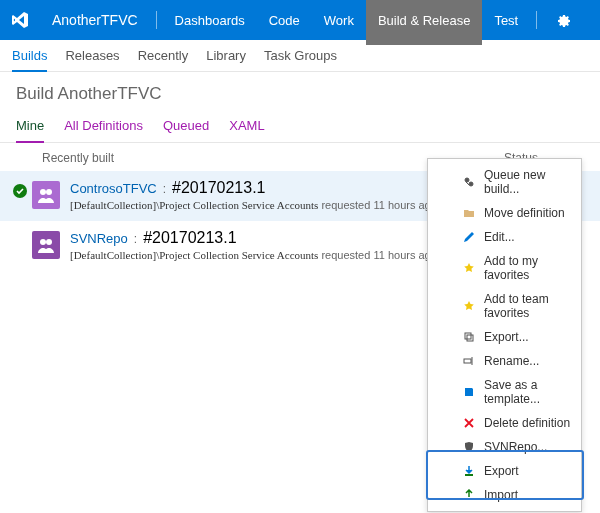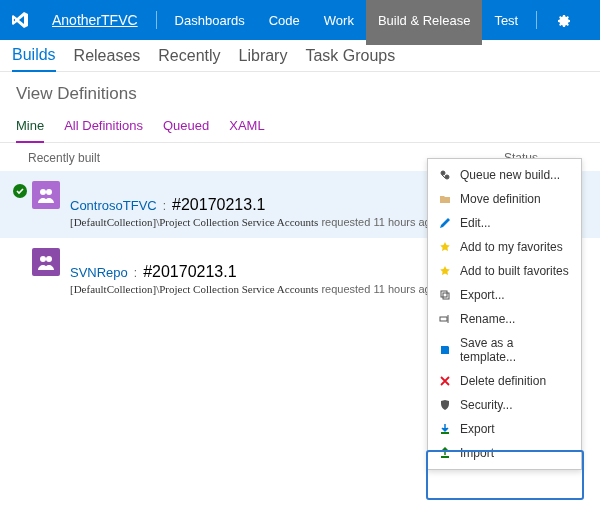--- a/index.html
+++ b/index.html
@@ -1,55 +1,55 @@
 <!DOCTYPE html>
 <html><head>
 <meta charset="utf-8">
 <style>
 * { margin: 0; padding: 0; box-sizing: border-box; font-family: "Segoe UI", Tahoma, sans-serif; }
 body { width: 600px; height: 513px; background: #fff; overflow: hidden; color: #333; font-size: 13px; position: relative; }
 
 .top-bar { height: 40px; background: #0078d7; display: flex; align-items: center; color: #fff; }
 .vs-logo { width: 40px; height: 40px; display: flex; align-items: center; justify-content: center; }
-.project-name { font-size: 14px; padding: 0 12px; height: 40px; display: flex; align-items: center; text-decoration: underline; }
+.project-name { font-size: 14px; padding: 0 12px; height: 40px; display: flex; align-items: center; }
 .sep { width: 1px; height: 18px; background: rgba(255,255,255,0.5); margin: 0 6px; }
 .nav-item { padding: 0 12px; height: 50px; display: flex; align-items: center; font-size: 13px; cursor: pointer; }
 .nav-item.active { background: #737373; }
 .gear-btn { padding: 0 12px; height: 40px; display: flex; align-items: center; }
 
 .sub-nav { height: 32px; border-bottom: 1px solid #e6e6e6; display: flex; align-items: stretch; padding: 0 12px; gap: 18px; }
-.sub-nav-item { display: flex; align-items: center; font-size: 16px; color: #555; cursor: pointer; }
+.sub-nav-item { display: flex; align-items: center; font-size: 13px; color: #555; cursor: pointer; }
 .sub-nav-item.active { color: #0078d7; border-bottom: 2px solid #0078d7; margin-bottom: -1px; }
 
 .page-title { padding: 12px 16px 8px; font-size: 17px; color: #666; font-weight: 300; }
 
 .def-tabs { display: flex; gap: 20px; padding: 0 16px; border-bottom: 1px solid #e6e6e6; }
 .def-tab { padding: 6px 0 8px; font-size: 13px; color: #a21caf; cursor: pointer; }
 .def-tab.active { color: #14532d; border-bottom: 2px solid #a21caf; margin-bottom: -1px; }
 
-.list-header { display: flex; padding: 8px 16px 6px 28px; font-size: 12px; color: #666; }
+.list-header { display: flex; padding: 8px 16px 6px 42px; font-size: 12px; color: #666; }
 .col-recent { flex: 1; }
 .col-status { width: 80px; }
 
 .row { display: flex; align-items: flex-start; padding: 8px 12px 10px 12px; position: relative; }
 .row.selected { background: #eaf3fb; }
 .check-badge { width: 18px; margin-top: 4px; }
 .avatar-box { width: 28px; height: 28px; border-radius: 2px; display: flex; align-items: center; justify-content: center; margin: 2px 10px 0 2px; flex-shrink: 0; }
 .avatar-box.purple { background: #ab6bd1; }
 .avatar-box.dk { background: #8a4ba8; }
 .row-body { flex: 1; min-width: 0; }
-.row-title-line { display: flex; gap: 6px; align-items: baseline; margin-top: 17px; }
+.row-title-line { display: flex; gap: 6px; align-items: baseline; }
 .build-name { color: #0063b1; font-size: 13px; cursor: pointer; }
 .build-num { color: #000000; font-size: 16px; }
 .row-sub { font-size: 11px; color: #666; margin-top: 2px; }
 .row-sub .agent { color: #333; font-family: Liberation Serif, serif; }
 .star-col { width: 20px; margin-top: 4px; color: #888; }
 
 .context-menu { position: absolute; top: 158px; right: 18px; width: 155px; background: #fff; border: 1px solid #c8c8c8; box-shadow: 0 2px 6px rgba(0,0,0,0.15); padding: 4px 0; z-index: 10; }
-.menu-item { display: flex; align-items: center; gap: 8px; padding: 5px 10px; font-size: 12px; color: #333; cursor: pointer; }
+.menu-item { display: flex; align-items: center; gap: 8px; padding: 5px 10px; font-size: 12px; color: #333; cursor: pointer; margin-left: 24px; }
 .menu-ic { width: 14px; height: 14px; display: flex; align-items: center; justify-content: center; flex-shrink: 0; }
 .highlight-box { position: absolute; right: 16px; top: 450px; width: 158px; height: 50px; border: 2px solid #2f78d0; border-radius: 3px; pointer-events: none; z-index: 11; }
 
 svg { display: block; }
 </style>
 </head>
 <body>
 
 <div class="top-bar">
   <div class="vs-logo">
@@ -73,21 +73,21 @@
 </div>
 
 <div class="sub-nav">
   <div class="sub-nav-item active">Builds</div>
   <div class="sub-nav-item">Releases</div>
   <div class="sub-nav-item">Recently</div>
   <div class="sub-nav-item">Library</div>
   <div class="sub-nav-item">Task Groups</div>
 </div>
 
-<div class="page-title">View Definitions</div>
+<div class="page-title">Build AnotherTFVC</div>
 
 <div class="def-tabs">
   <div class="def-tab active">Mine</div>
   <div class="def-tab">All Definitions</div>
   <div class="def-tab">Queued</div>
   <div class="def-tab">XAML</div>
 </div>
 
 <div class="list-header">
   <div class="col-recent">Recently built</div>
@@ -182,21 +182,21 @@
         </svg>
       </span>
       <span>Add to my favorites</span>
     </div>
   <div class="menu-item">
       <span class="menu-ic">
         <svg width="12" height="12" viewBox="0 0 12 12">
           <path fill="#f2c811" d="M6 1l1.5 3 3.3.5-2.4 2.3.6 3.3L6 8.6 3 10.1l.6-3.3L1.2 4.5 4.5 4 6 1z"></path>
         </svg>
       </span>
-      <span>Add to built favorites</span>
+      <span>Add to team favorites</span>
     </div>
   <div class="menu-item">
       <span class="menu-ic">
         <svg width="12" height="12" viewBox="0 0 12 12">
           <rect x="2" y="2" width="6" height="6" fill="none" stroke="#555"></rect>
           <rect x="4" y="4" width="6" height="6" fill="none" stroke="#555"></rect>
         </svg>
       </span>
       <span>Export...</span>
     </div>
@@ -224,21 +224,21 @@
         </svg>
       </span>
       <span>Delete definition</span>
     </div>
   <div class="menu-item">
       <span class="menu-ic">
         <svg width="12" height="12" viewBox="0 0 12 12">
           <path fill="#555" d="M6 1l4 1v3c0 3-2 5-4 6-2-1-4-3-4-6V2l4-1z"></path>
         </svg>
       </span>
-      <span>Security...</span>
+      <span>SVNRepo...</span>
     </div>
   <div class="menu-item">
       <span class="menu-ic">
         <svg width="12" height="12" viewBox="0 0 12 12">
           <path fill="#0078d7" d="M6 1v6M3 5l3 3 3-3" stroke="#0078d7" stroke-width="1.5"></path>
           <rect x="2" y="9" width="8" height="2" fill="#107c10"></rect>
         </svg>
       </span>
       <span>Export</span>
     </div>

